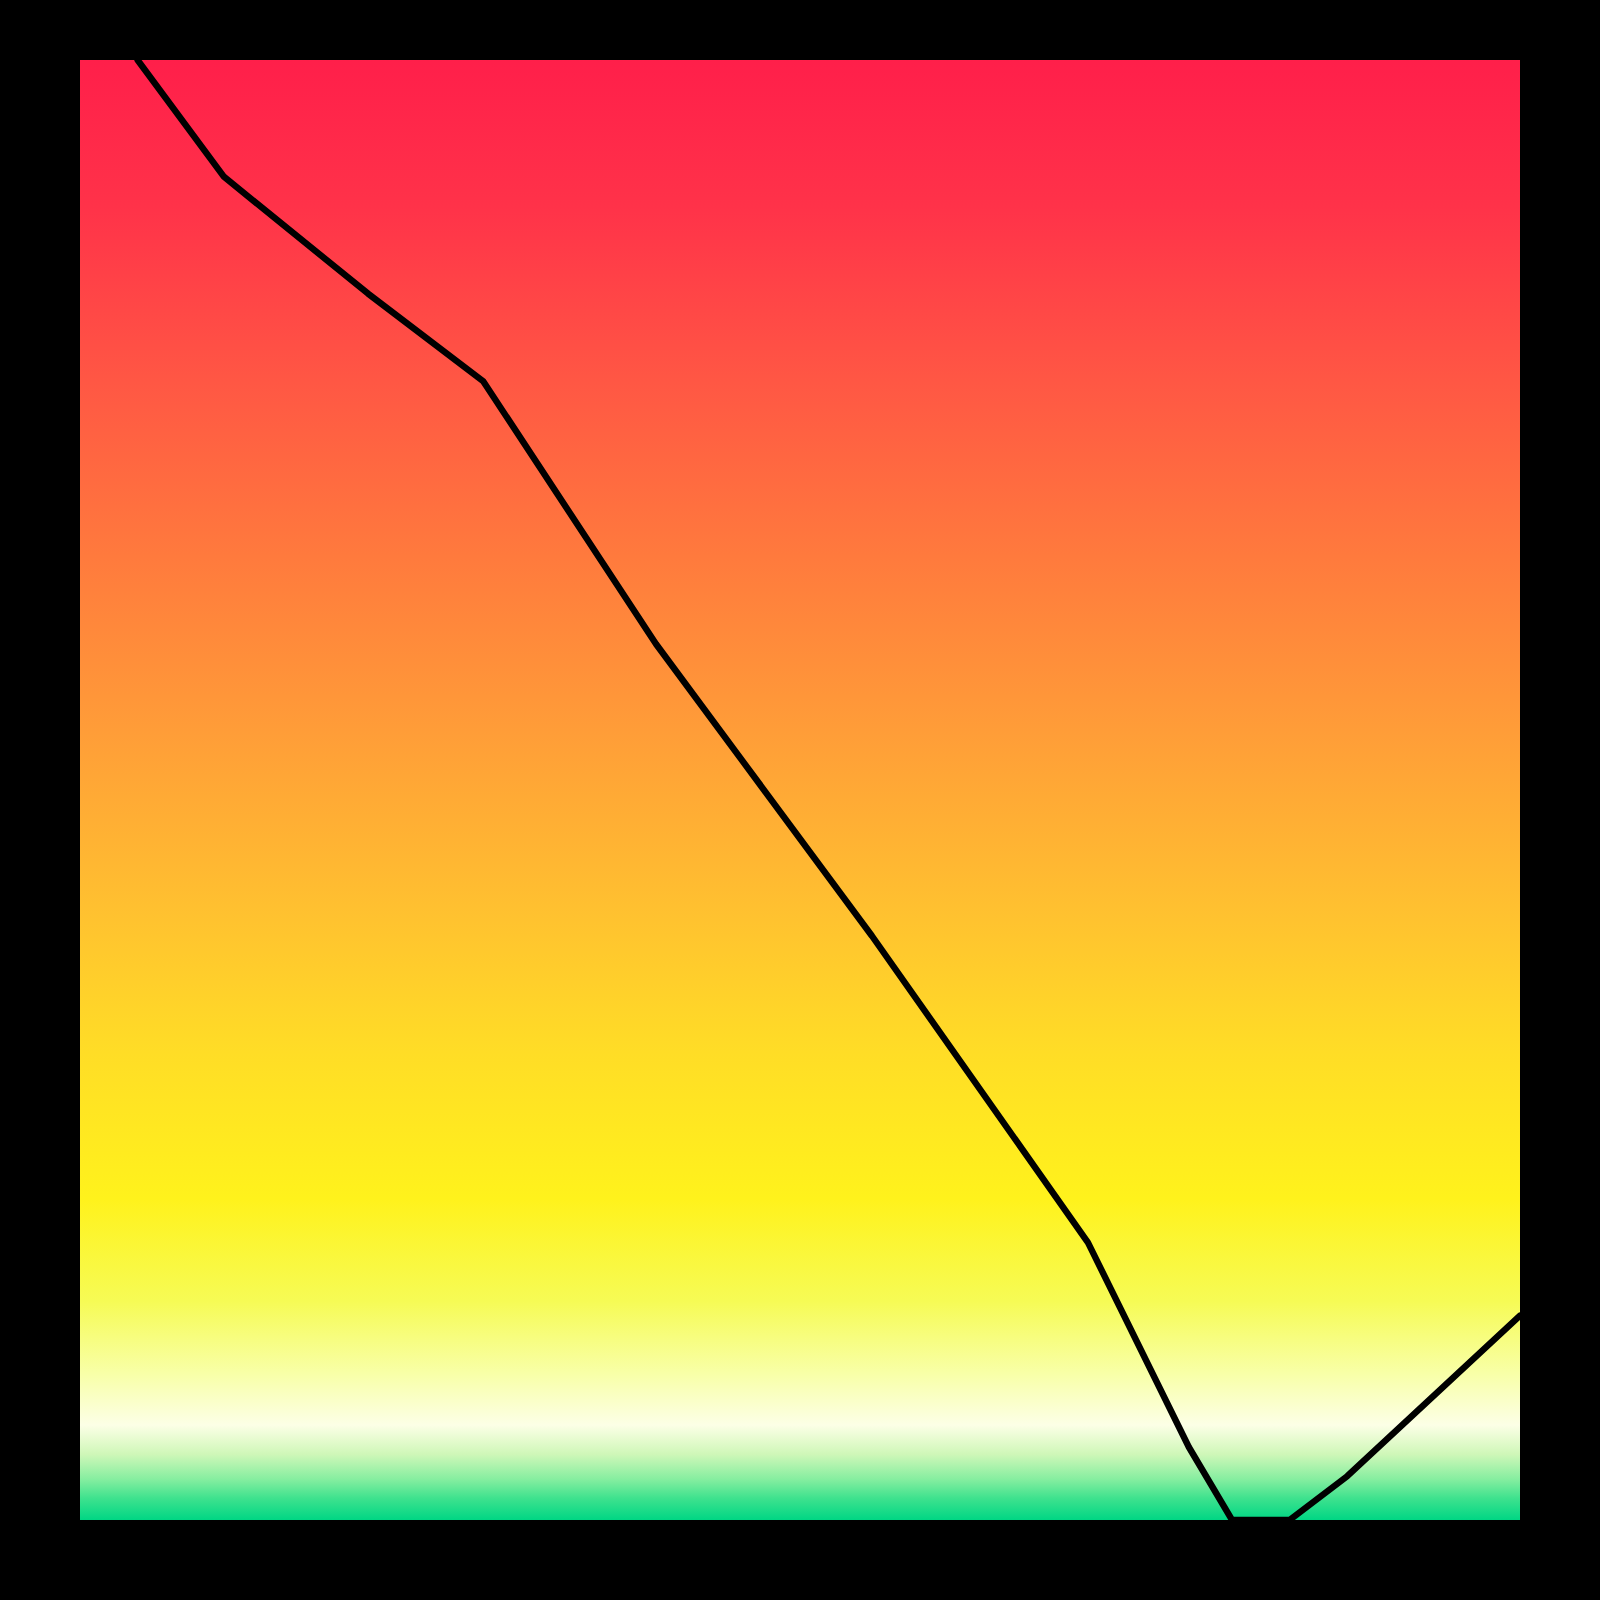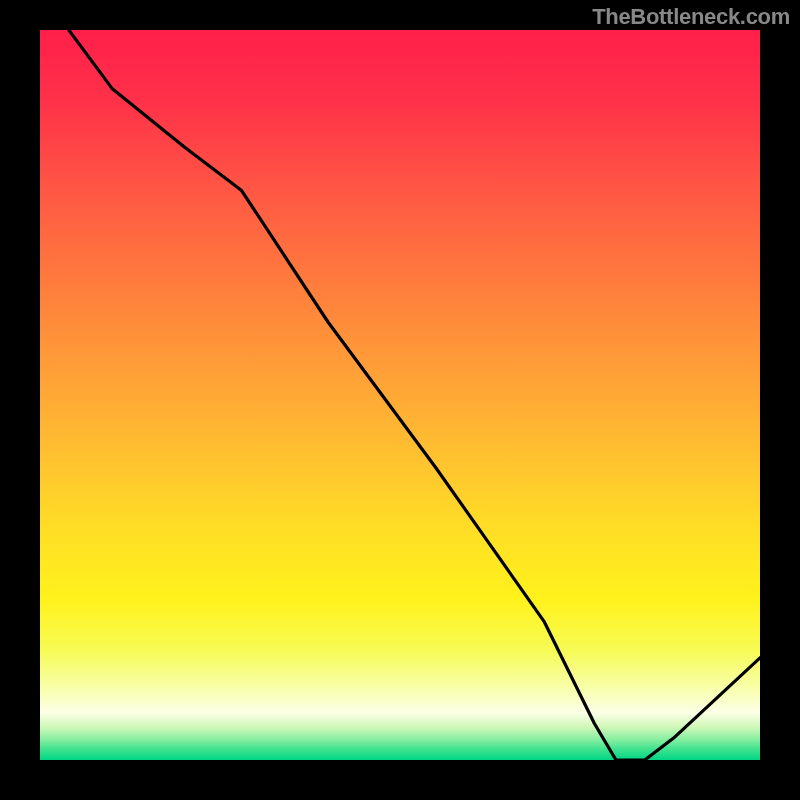--- a/index.html
+++ b/index.html
@@ -55,21 +55,20 @@
     letter-spacing: -1.5px;
     transform: scaleX(1);
     white-space: nowrap;
   }
 </style>
 </head>
 <body>
 
 <div class="canvas">
 
-  <div class="watermark">TheBottleneck.com</div>
 
   <div class="plot-area">
 
     <svg class="gradient-bg" viewBox="0 0 720 730" preserveAspectRatio="none">
       <defs>
         <linearGradient id="bgGrad" x1="0" y1="0" x2="0" y2="1">
             <stop offset="0.00%" stop-color="#ff1f4a"></stop>
             <stop offset="10.00%" stop-color="#ff3249"></stop>
             <stop offset="22.00%" stop-color="#ff5744"></stop>
             <stop offset="34.00%" stop-color="#ff7a3d"></stop>

